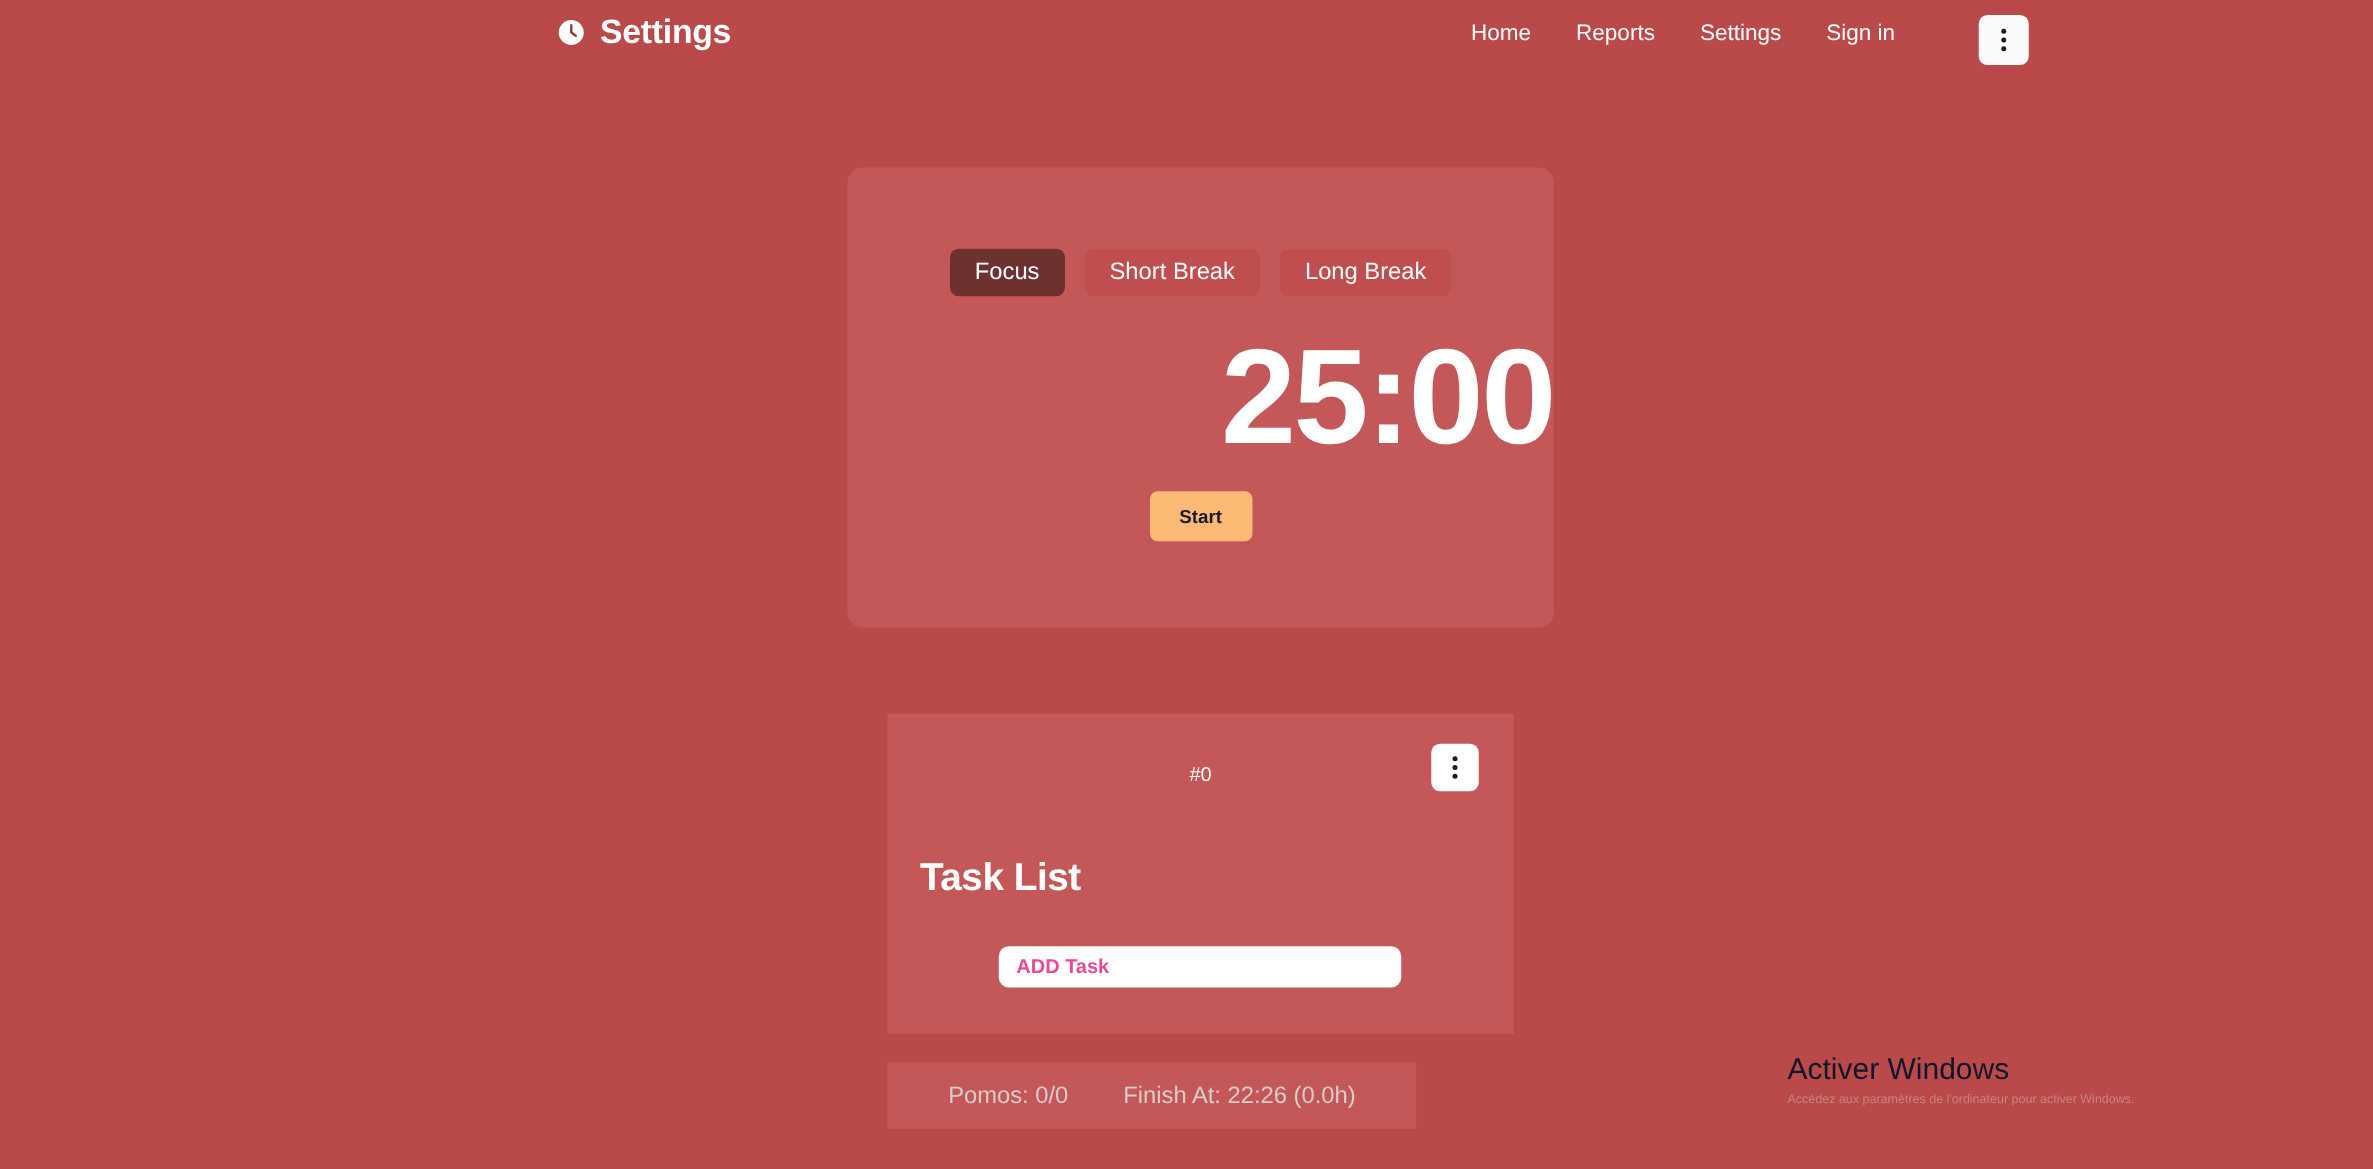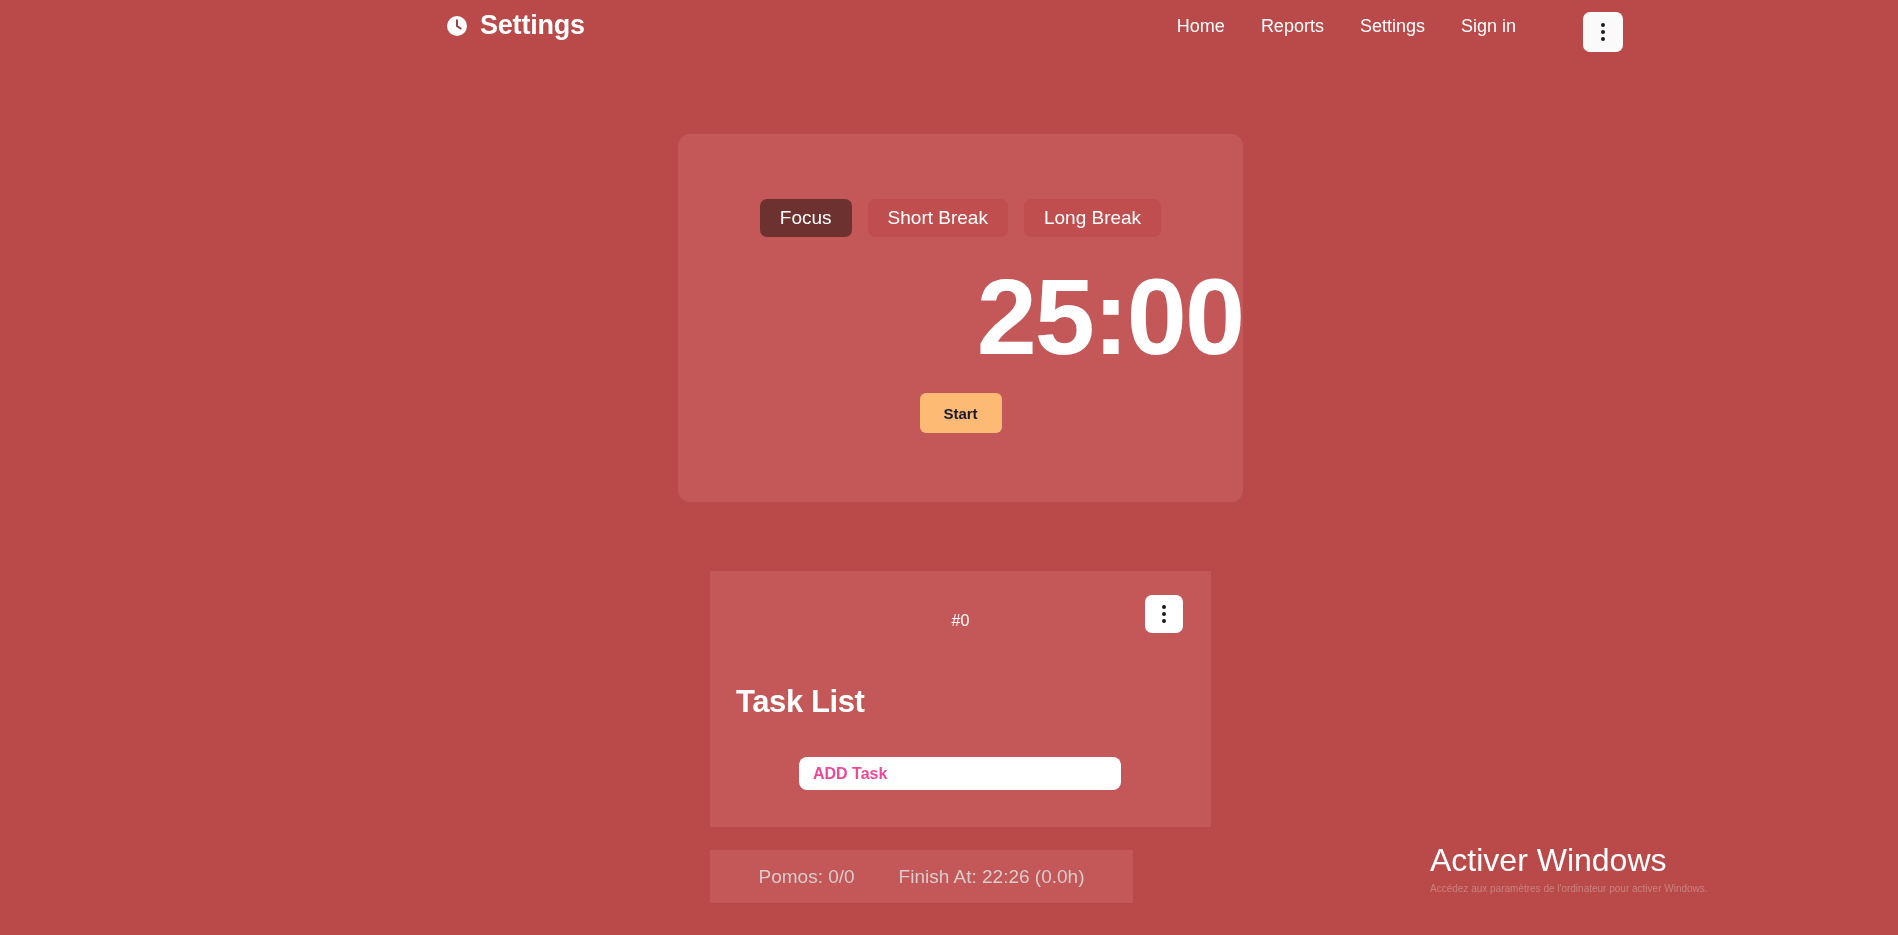--- a/index.html
+++ b/index.html
@@ -247,25 +247,25 @@
 
   
   .watermark {
     position: absolute;
     left: 1430px;
     top: 842px;
     color: #c97c7c;
     user-select: none;
   }
   .watermark-title {
-    font-size: 32px;
+    font-size: 24px;
     font-weight: 400;
     line-height: 1.15;
     margin: 0 0 4px 0;
-    color: #ffffff;
+    color: #0f172a;
   }
   .watermark-sub {
     font-size: 10px;
     font-weight: 400;
     line-height: 1.2;
     margin: 0;
     color: #c98080;
   }
 </style>
 </head>

